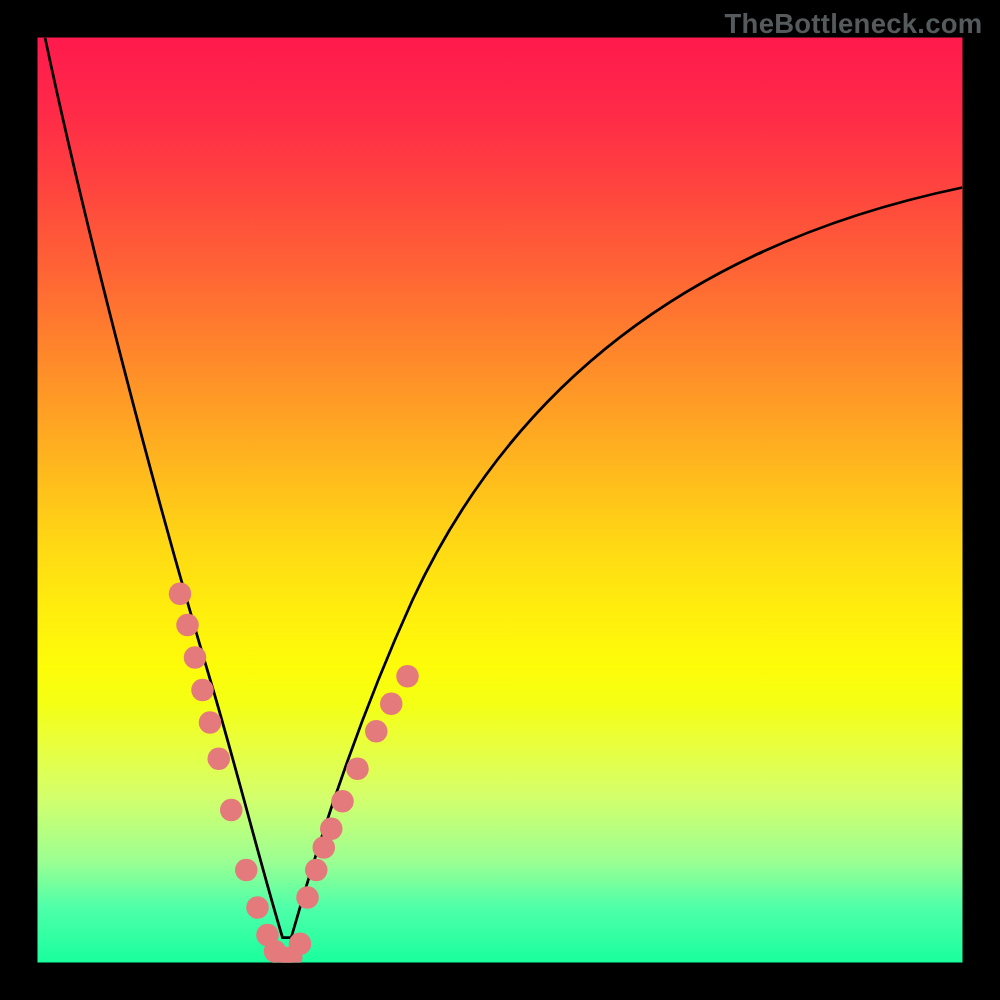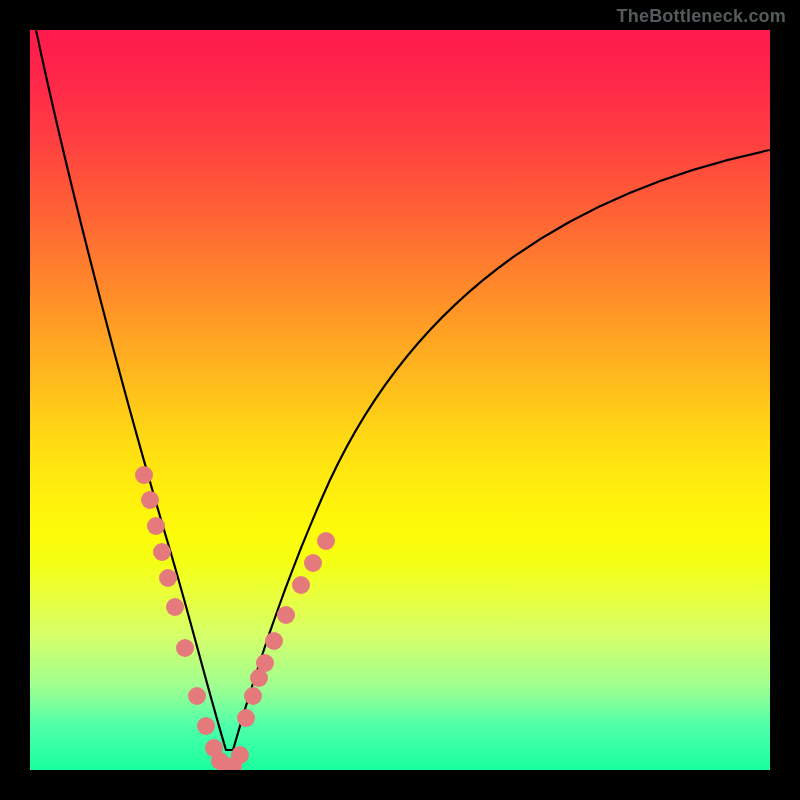--- a/index.html
+++ b/index.html
@@ -33,21 +33,21 @@
       #9cff92 89%,
       #4fffa9 94%,
       #19ff9d 100%
     );
   }
   .watermark {
     position: absolute;
     top: 6px;
     right: 14px;
     color: #555a5c;
-    font-size: 18px;
+    font-size: 22px;
     font-weight: 600;
     letter-spacing: 0.2px;
     user-select: none;
   }
   svg.curve {
     position: absolute;
     left: 0;
     top: 0;
     width: 740px;
     height: 740px;

